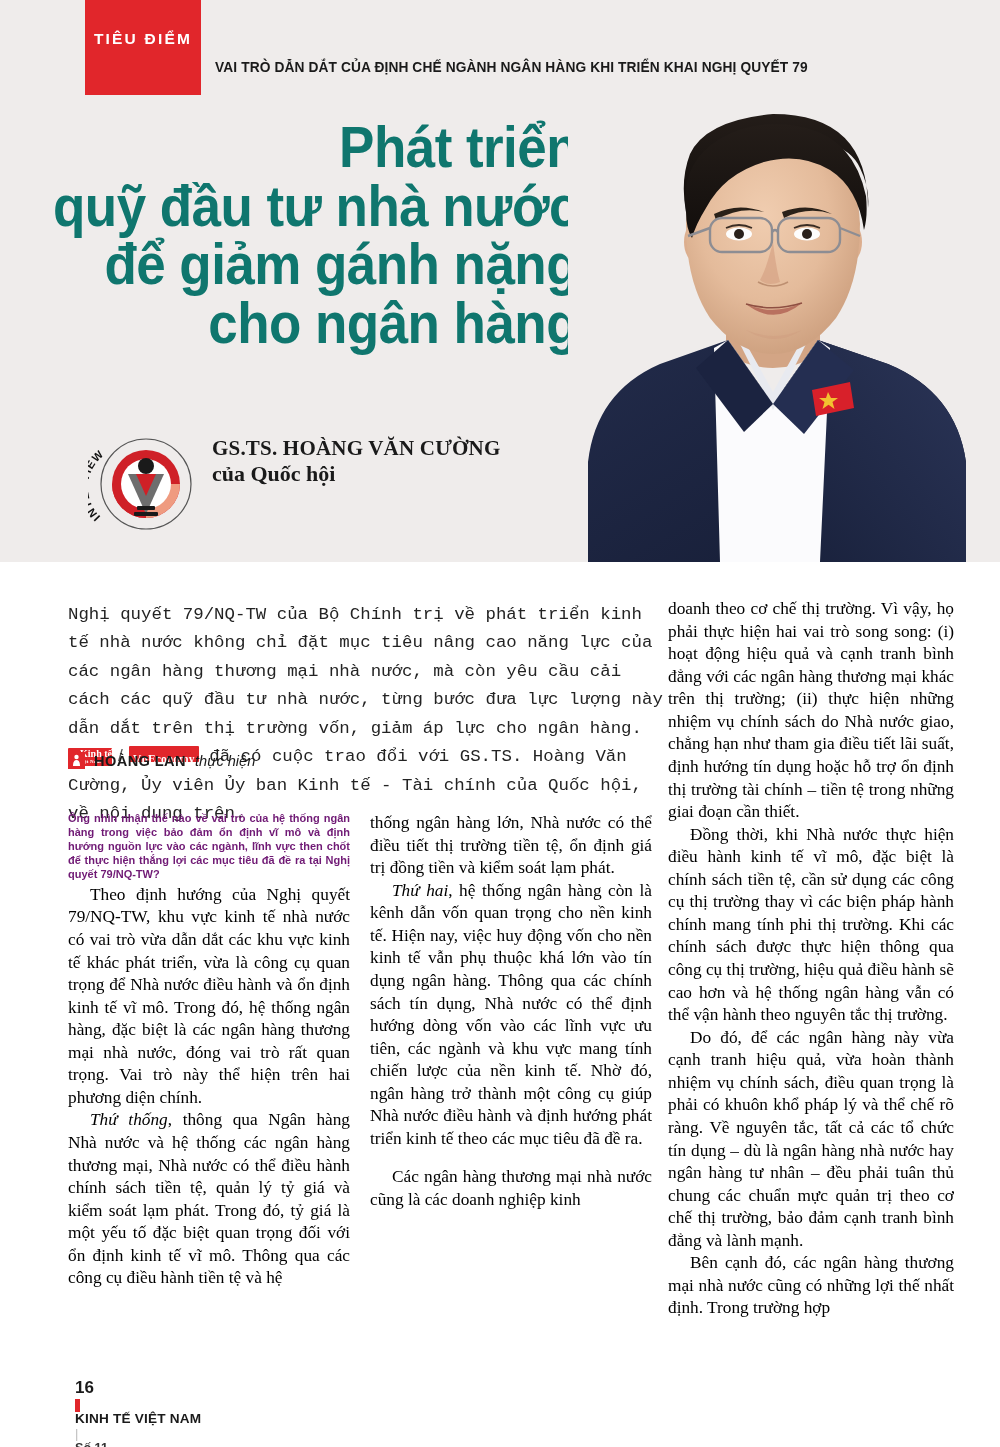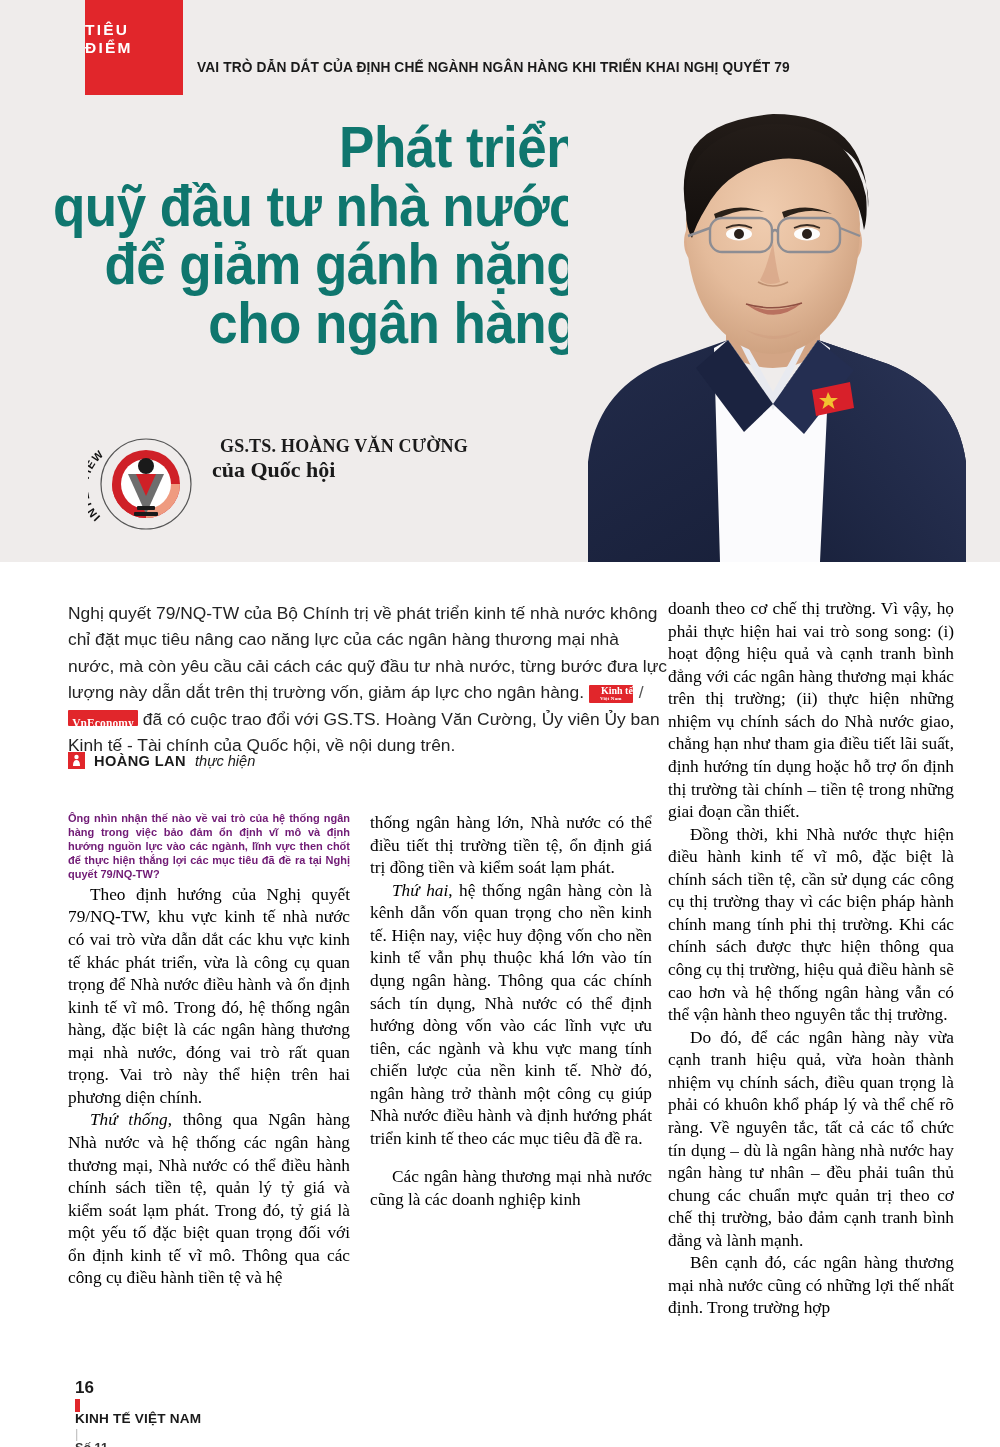--- a/index.html
+++ b/index.html
@@ -19,21 +19,21 @@
     background:#efeceb;
     overflow:hidden;
   }
   .kicker-bar{
     position:absolute;left:85px;top:0;height:95px;
     display:flex;align-items:flex-end;
   }
   .kicker-badge{
     background:#e1262b;color:#fff;
     font-weight:bold;font-size:15.5px;letter-spacing:2.2px;
-    width:98px;height:95px;
+    width:116px;height:95px;
     display:flex;align-items:center;justify-content:center;
     box-sizing:border-box;padding-bottom:17px;
   }
   .kicker-text{
     margin-left:14px;padding-bottom:20px;
     font-weight:bold;font-size:14.2px;color:#1a1a1a;
     letter-spacing:.1px;white-space:nowrap;
     font-stretch:condensed;
     transform:scaleX(.97);transform-origin:left bottom;
   }
@@ -53,37 +53,37 @@
   .byline-block{
     position:absolute;left:88px;top:432px;
     display:flex;align-items:flex-start;
   }
   .iv-badge{width:108px;height:104px;flex:0 0 auto;position:relative;}
   .name-block{
     margin-left:16px;padding-top:4px;
     font-family:"Liberation Serif", serif;
     color:#1a1a1a;
   }
-  .name-main{font-size:18px;font-weight:bold;letter-spacing:.2px;line-height:1.18;margin-left:8px;}
+  .name-main{font-size:21px;font-weight:bold;letter-spacing:.2px;line-height:1.18;}
   .name-sub{font-size:22px;font-weight:bold;line-height:1.22;}
   .name-sub2{font-size:22px;font-weight:bold;line-height:1.22;}
 
   
   .portrait{
     position:absolute;right:12px;bottom:0;width:420px;height:470px;
   }
   .portrait svg{display:block;width:100%;height:100%;}
 
   
   .intro{
     position:absolute;left:68px;top:600px;width:600px;
     font-size:17.4px;line-height:1.52;color:#232323;
     font-stretch:condensed;
   }
-  .intro span.t{display:inline;}
+  .intro span.t{display:inline;font-family:Liberation Mono, monospace;}
   .logo-chip{
     display:inline-block;vertical-align:-2px;
     background:#e1262b;color:#fff;
     font-family:"Liberation Serif", serif;
     font-weight:bold;text-align:center;
     line-height:1;border-radius:1px;
   }
   .chip-kt{width:44px;height:18px;padding-top:1px;box-sizing:border-box;}
   .chip-kt .l1{font-size:10px;display:block;line-height:1.02;text-align:right;}
   .chip-kt .l2{font-size:5px;display:block;line-height:1.1;letter-spacing:.2px;}

